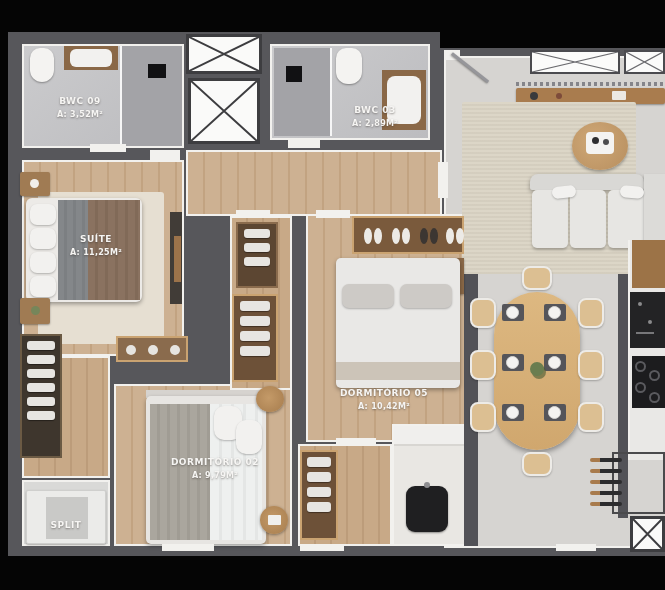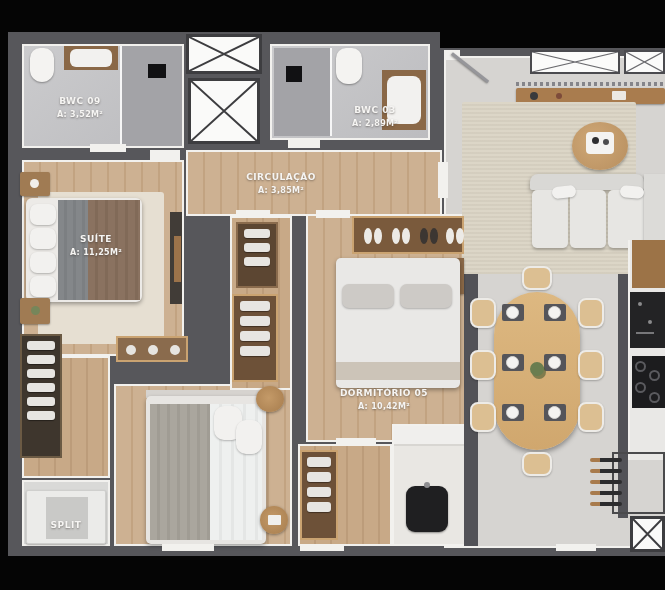--- a/index.html
+++ b/index.html
@@ -277,29 +277,29 @@
   <div class="th" style="left:556px;top:544px;width:40px;height:7px"></div>
 
   <div class="label" style="left:80px;top:108px">
     <div>BWC 09</div>
     <div class="area">A: 3,52M²</div>
   </div>
   <div class="label" style="left:375px;top:117px">
     <div>BWC 03</div>
     <div class="area">A: 2,89M²</div>
   </div>
-  <div class="label" style="left:281px;top:184px">
-    <div>CIRCULAÇÃO</div>
-    <div class="area">A: 3,85M²</div>
-  </div>
   <div class="label" style="left:96px;top:246px">
     <div>SUÍTE</div>
     <div class="area">A: 11,25M²</div>
   </div>
   <div class="label" style="left:384px;top:400px">
     <div>DORMITÓRIO 05</div>
     <div class="area">A: 10,42M²</div>
   </div>
+  <div class="label" style="left:215px;top:469px">
+    <div>DORMITÓRIO 02</div>
+    <div class="area">A: 9,79M²</div>
+  </div>
   <div class="label" style="left:66px;top:526px">
     <div>SPLIT</div>
   </div>
 
 </div>
 
 </body></html>

